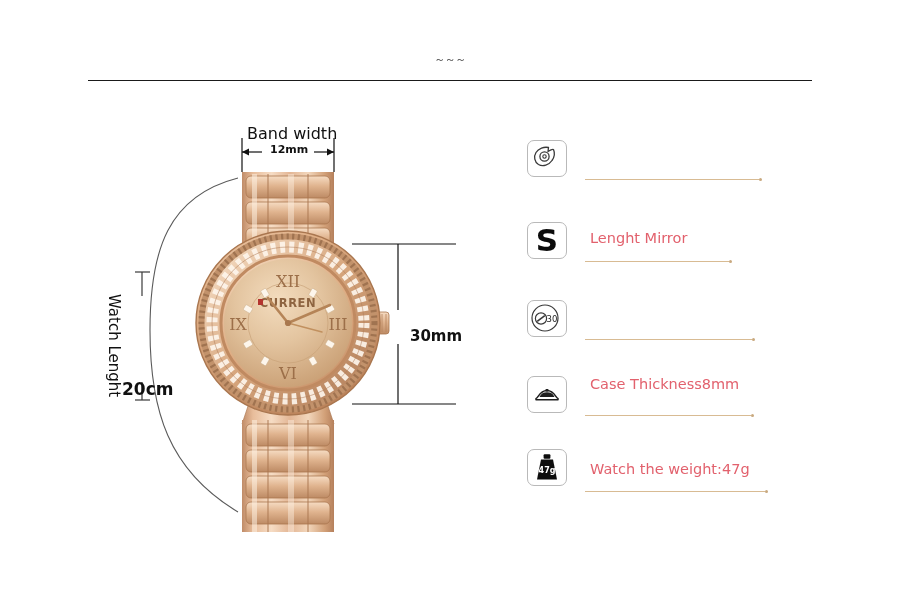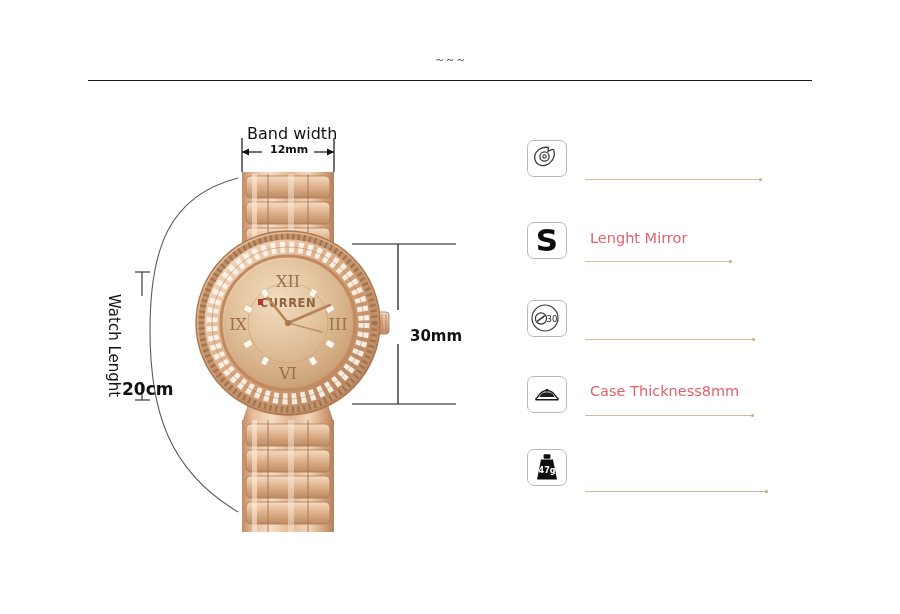--- a/index.html
+++ b/index.html
@@ -369,30 +369,31 @@
     </div>
 
     <div class="feature" style="top:236px;">
       <div class="feature-icon">
         <svg width="38" height="35" viewBox="0 0 38 35">
           <path d="M8,21.5 C10,21.5 11.5,13.5 19,13.5 C26.5,13.5 28,21.5 30,21.5 L30,22.8 L8,22.8 Z" fill="none" stroke="#1e1e1e" stroke-width="1.5" stroke-linejoin="round"></path>
           <path d="M11.5,20 C13,16.5 15.5,15.2 19,15.2 C22.5,15.2 25,16.5 26.5,20 Z" fill="#1e1e1e"></path>
           <rect x="17.6" y="12" width="2.8" height="2.6" fill="#1e1e1e"></rect>
         </svg>
       </div>
-      <div class="feature-text" style="top:7px;text-align:center;">Case Thickness8mm</div>
+      <div class="feature-text" style="top:0;text-align:center;">Case Thickness8mm</div>
       <div class="feature-underline" style="top:39px; width:166px;"></div>
     </div>
 
     <div class="feature" style="top:309px;">
       <div class="feature-icon">
         <svg width="38" height="35" viewBox="0 0 38 35">
           <rect x="15.6" y="4.2" width="6.8" height="4.6" rx="1" fill="#0d0d0d"></rect>
           <path d="M13,9.6 L25,9.6 L29,29.5 L9,29.5 Z" fill="#0d0d0d"></path>
           <text x="19" y="23" text-anchor="middle" font-family="DejaVu Sans, sans-serif" font-size="8" font-weight="bold" fill="#ffffff">47g</text>
         </svg>
       </div>
+      <div class="feature-text" style="top:12px;">Watch the weight:47g</div>
       <div class="feature-underline" style="top:42px; width:180px;"></div>
     </div>
   </div>
 
 
 </div>
 
 </body></html>

